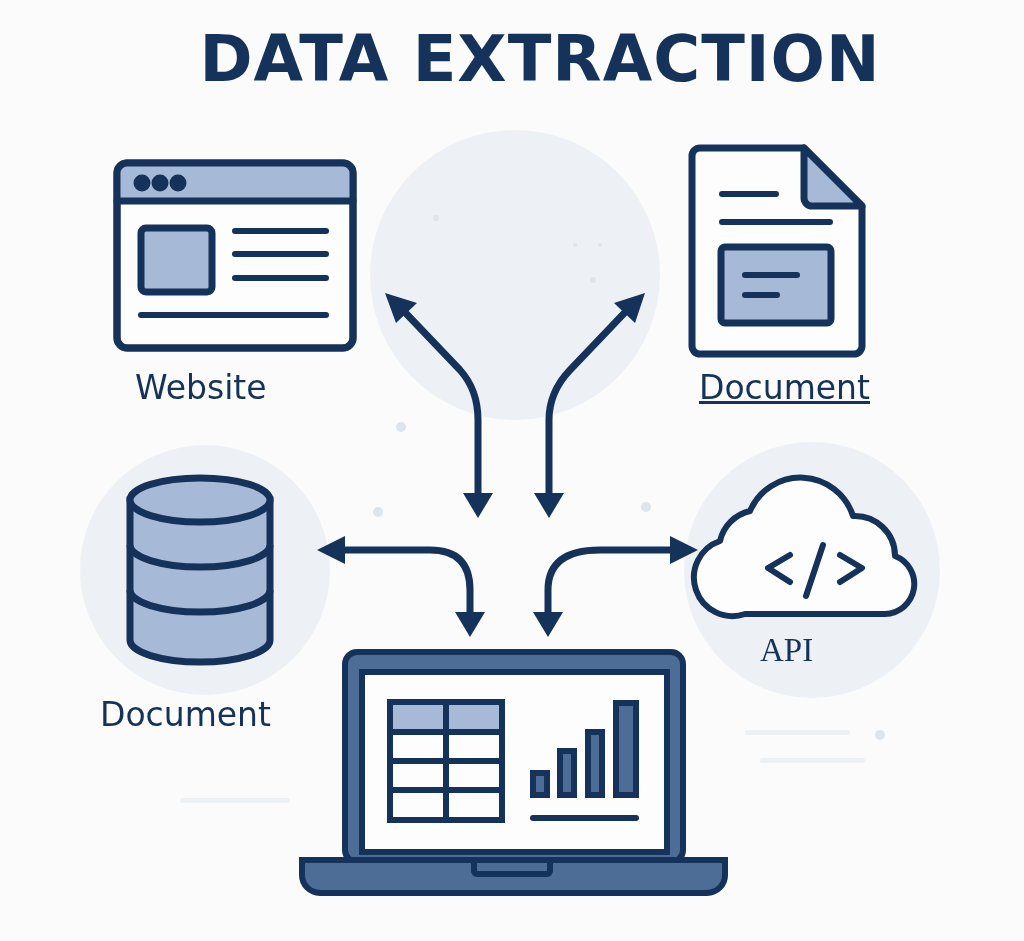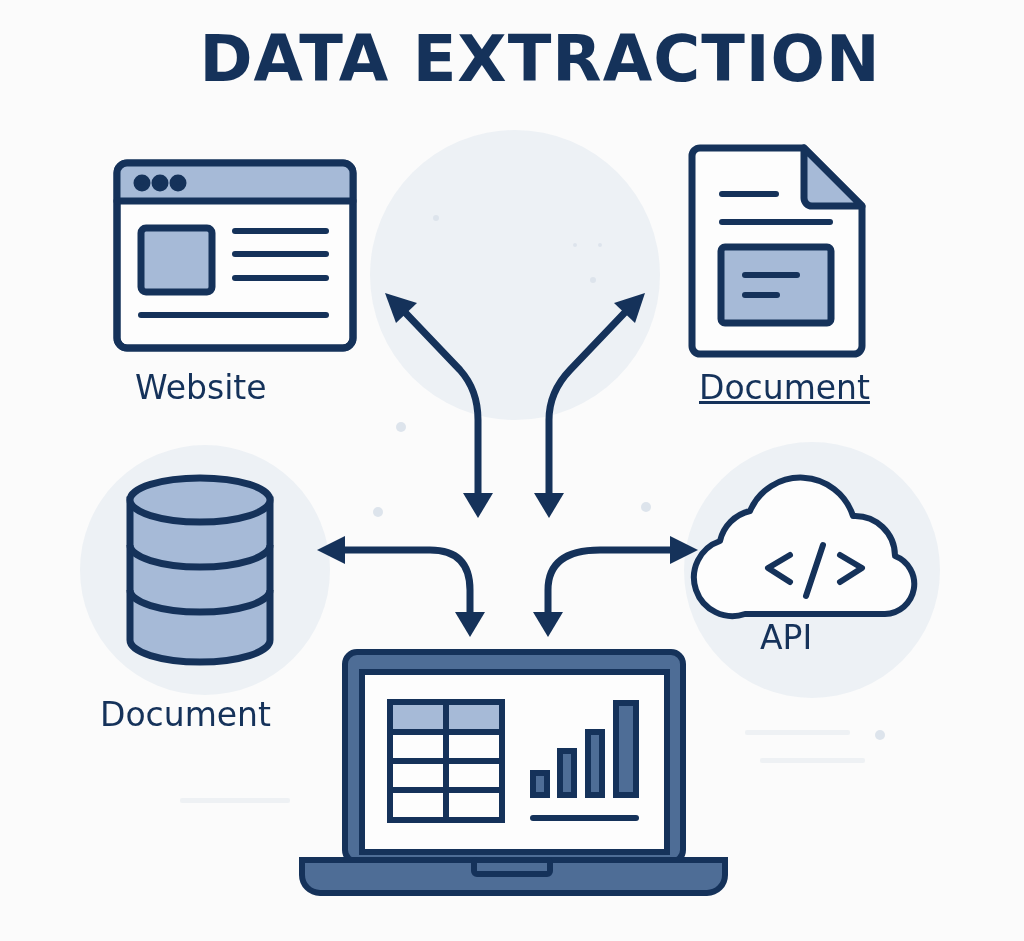--- a/index.html
+++ b/index.html
@@ -120,13 +120,13 @@
     <rect x="560" y="751" width="14" height="44" fill="#4e6d96"></rect>
     <rect x="588" y="732" width="14" height="63" fill="#4e6d96"></rect>
     <rect x="616" y="703" width="20" height="92" fill="#4e6d96"></rect>
     <line x1="533" y1="818" x2="636" y2="818" stroke-linecap="round"></line>
   </g>
 </svg>
 
 <div class="label" style="left:135px; top:368px; width:200px;">Website</div>
 <div class="label" style="left:699px; top:368px; width:215px;text-decoration:underline;">Document</div>
 <div class="label" style="left:100px; top:695px; width:210px;">Document</div>
-<div class="label" style="left:760px; top:618px; width:100px;">API</div>
+<div class="label" style="left:760px; top:632px; width:100px;font-family:Liberation Serif, serif;">API</div>
 
 </body></html>

